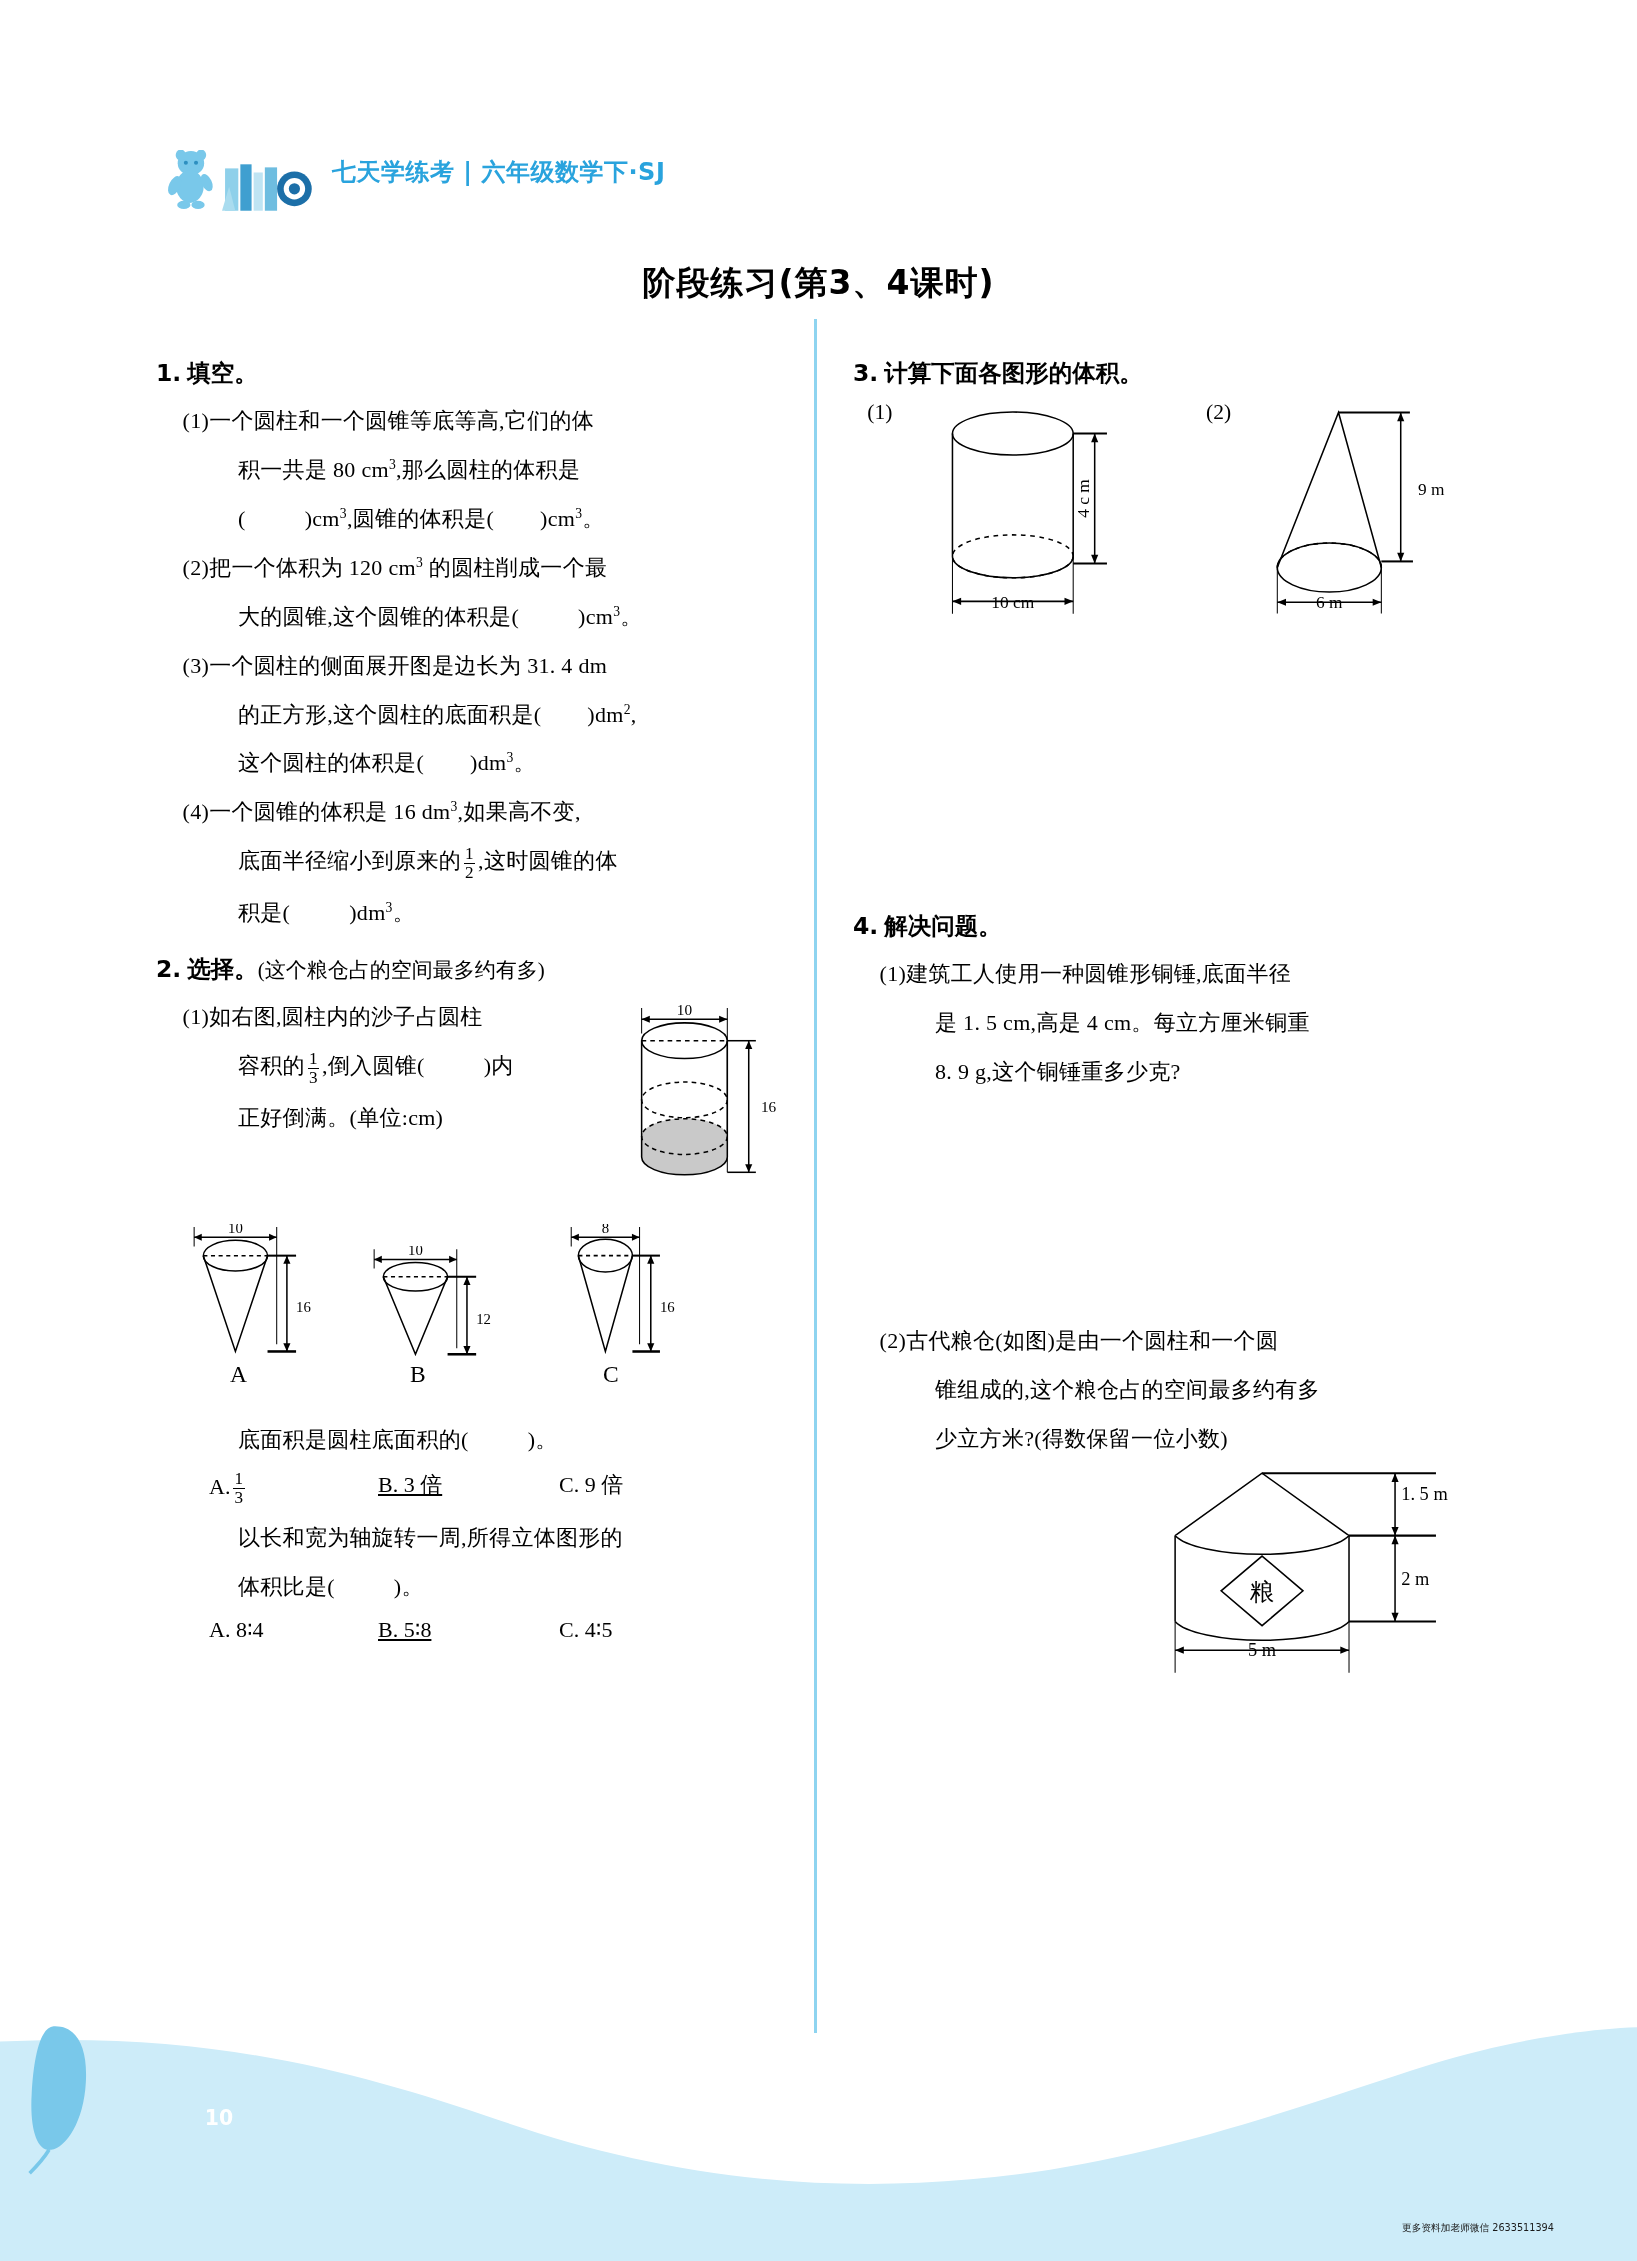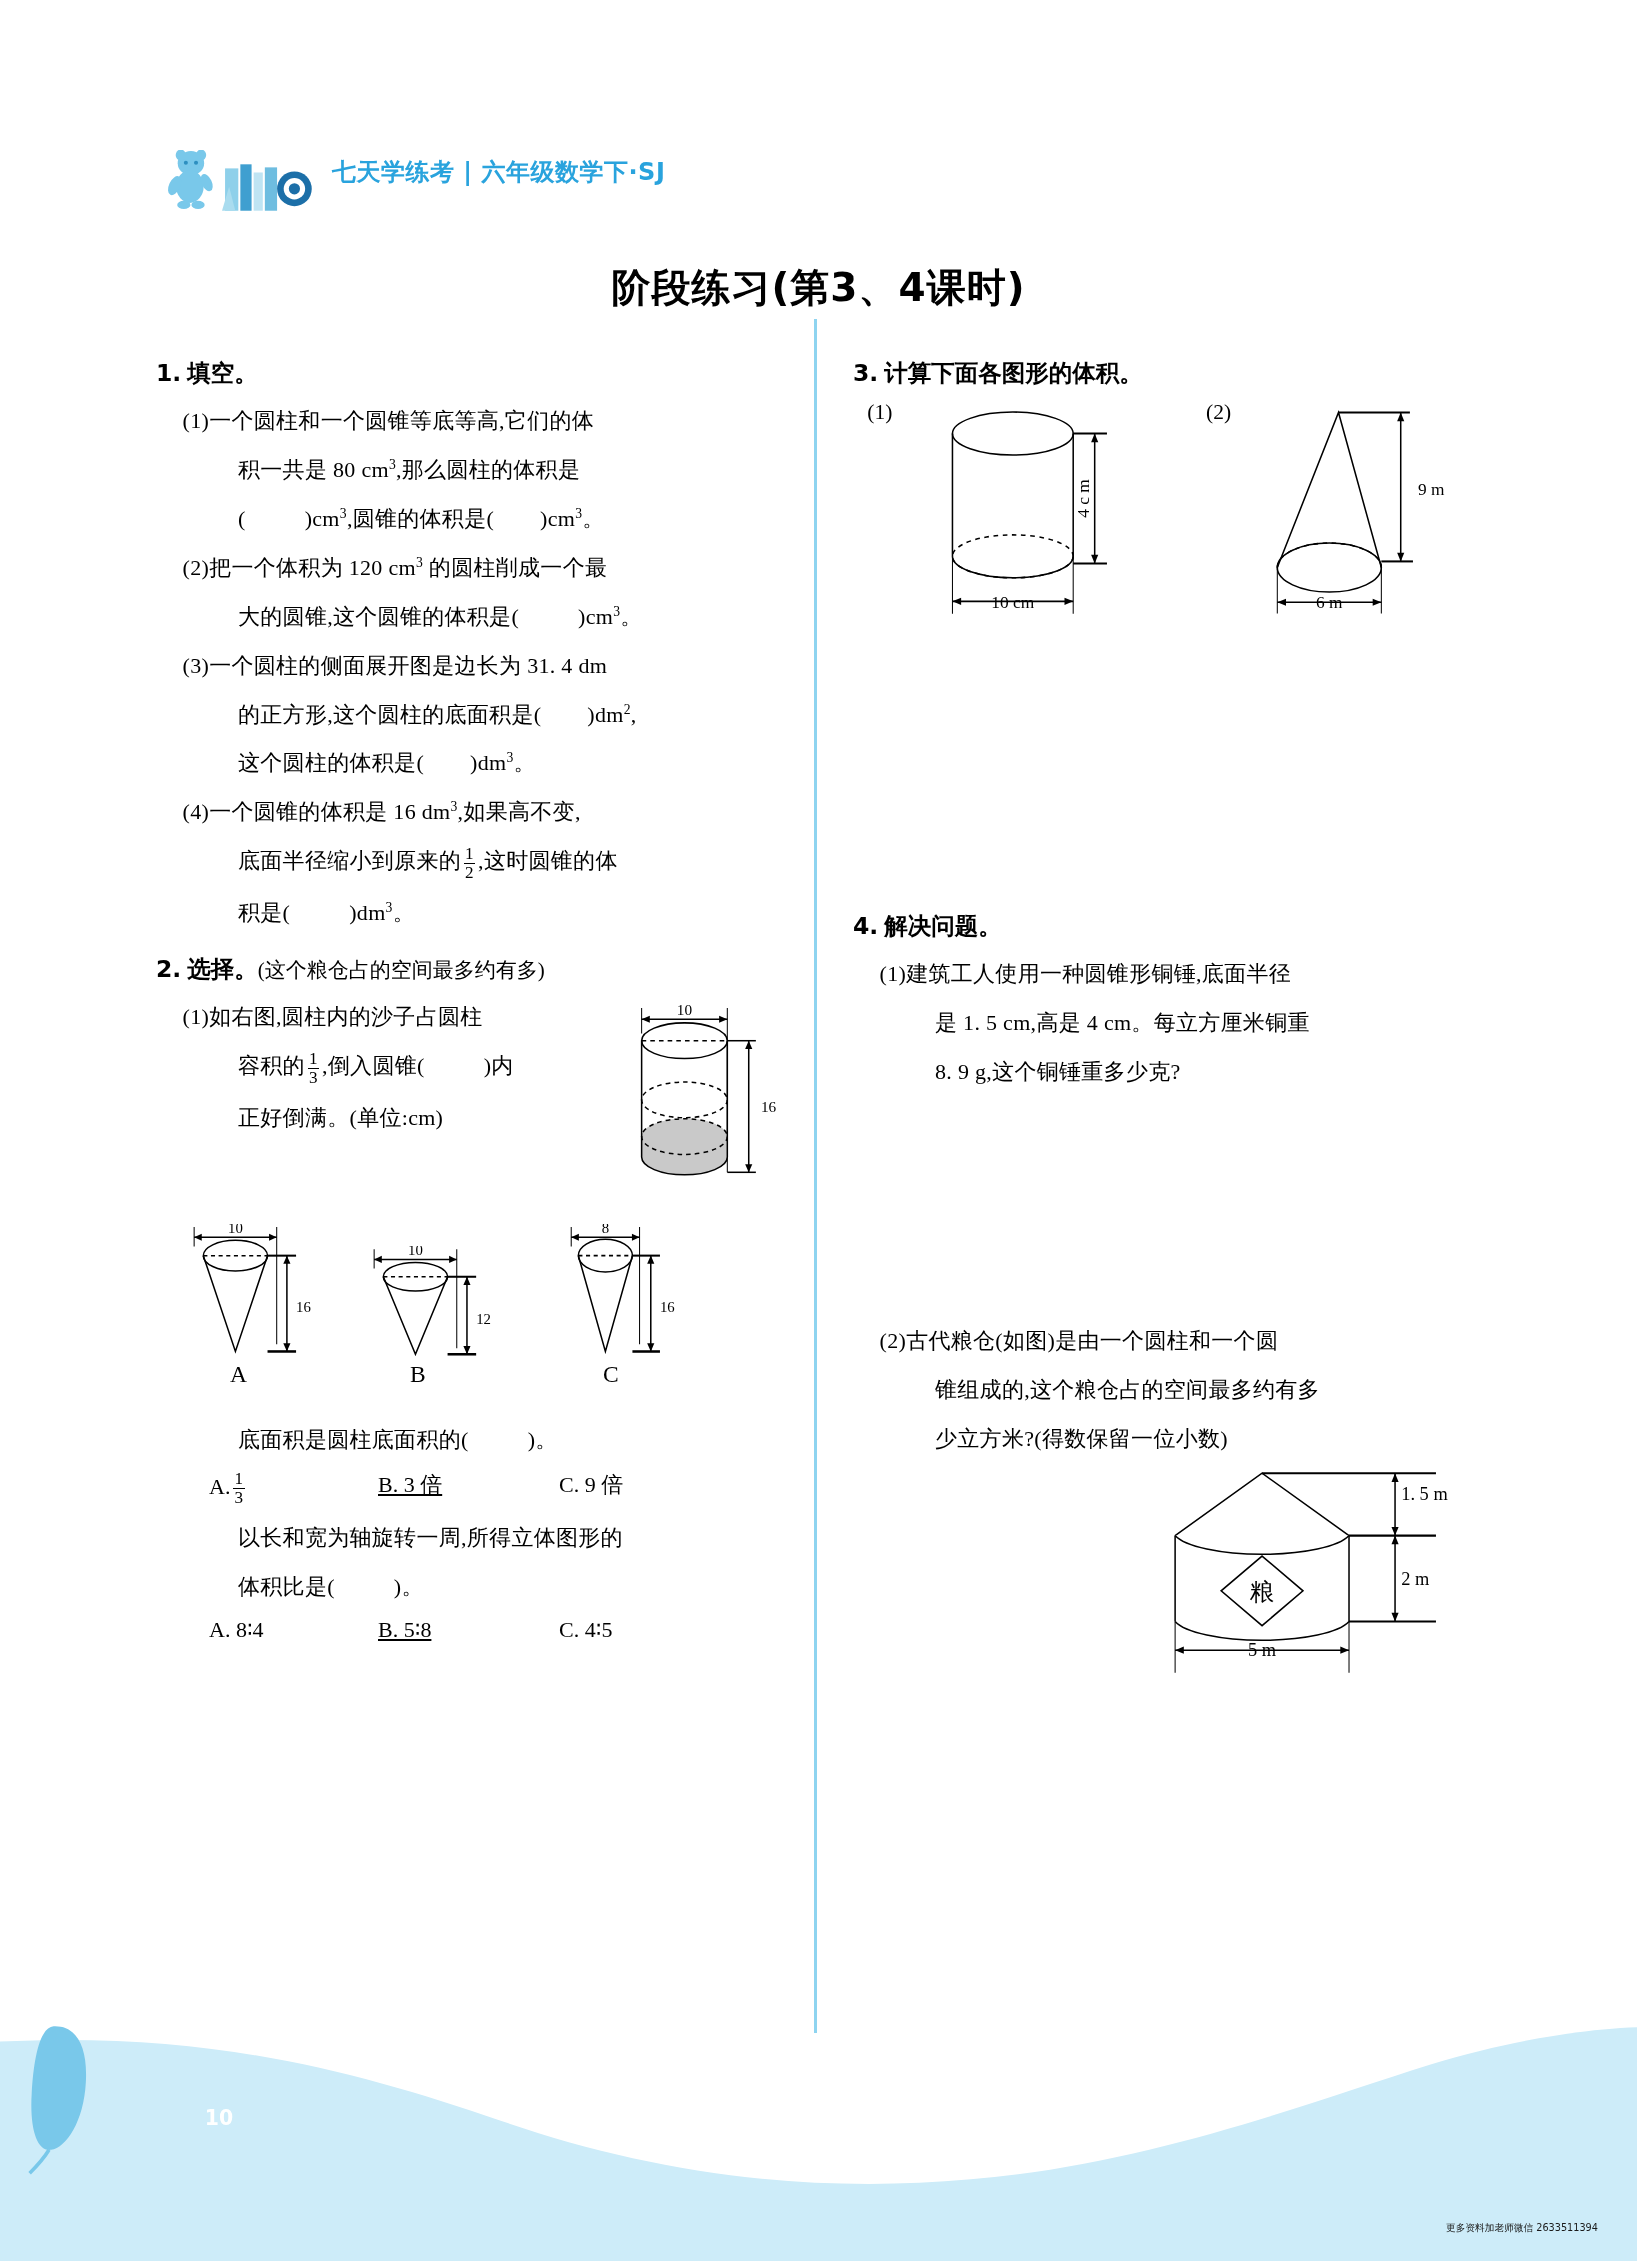--- a/index.html
+++ b/index.html
@@ -15,21 +15,21 @@
   #logo-box .mascot { position:absolute; left:3.1px; top:2px; width:72px; height:60px; }
   #logo-box .books  { position:absolute; left:66px; top:14.3px; width:102px; height:49px; }
   .hdr-title { position:absolute; left:176px; top:8.2px;
      font-family:"DejaVu Sans","Liberation Sans",sans-serif;
      font-weight:700; font-size:24px; color:#29a3dd; letter-spacing:0.5px;
      white-space:nowrap; }
 
   
   #page-title { position:absolute; left:0; top:261px; width:1637px; text-align:center;
      font-family:"DejaVu Sans","Liberation Sans",sans-serif;
-     font-weight:700; font-size:39px; letter-spacing:1px; }
+     font-weight:700; font-size:33px; letter-spacing:1px; }
 
   
   #divider { position:absolute; left:814px; top:319px; width:2.6px; height:1714px;
      background:#8ed4f0; }
 
   
   .col { position:absolute; top:358px; }
   #col-left  { left:156px;  width:649px; }
   #col-right { left:853px; width:649px; }
 
@@ -61,21 +61,21 @@
   .choice-row { position:relative; height:169px; margin-top:8.2px; }
   .choice-label { position:absolute; font-size:23.5px; font-family:"Liberation Serif",serif; }
 
   
   #footer-wave { position:absolute; left:0; bottom:0; width:1637px; height:250px; }
   #page-number { position:absolute; left:196px; top:2106px; width:46px;
       text-align:center; color:#fff; font-size:20.4px; font-weight:700;
       font-family:"DejaVu Sans","Liberation Sans",sans-serif; z-index:3; }
   #watermark { position:absolute; left:1402px; top:2222px; font-size:9.7px;
       font-family:"DejaVu Sans","Liberation Sans",sans-serif; color:#1a1a1a;
-      white-space:nowrap; z-index:4;margin-left:44px; }
+      white-space:nowrap; z-index:4; }
 </style>
 </head>
 <body>
 
 <div id="header">
   <div id="logo-box">
     <svg class="mascot" viewBox="0 0 140 118">
       <g fill="#79c8ea">
         <ellipse cx="62" cy="26" rx="26" ry="24"></ellipse>
         <ellipse cx="42" cy="10" rx="10" ry="11"></ellipse>

